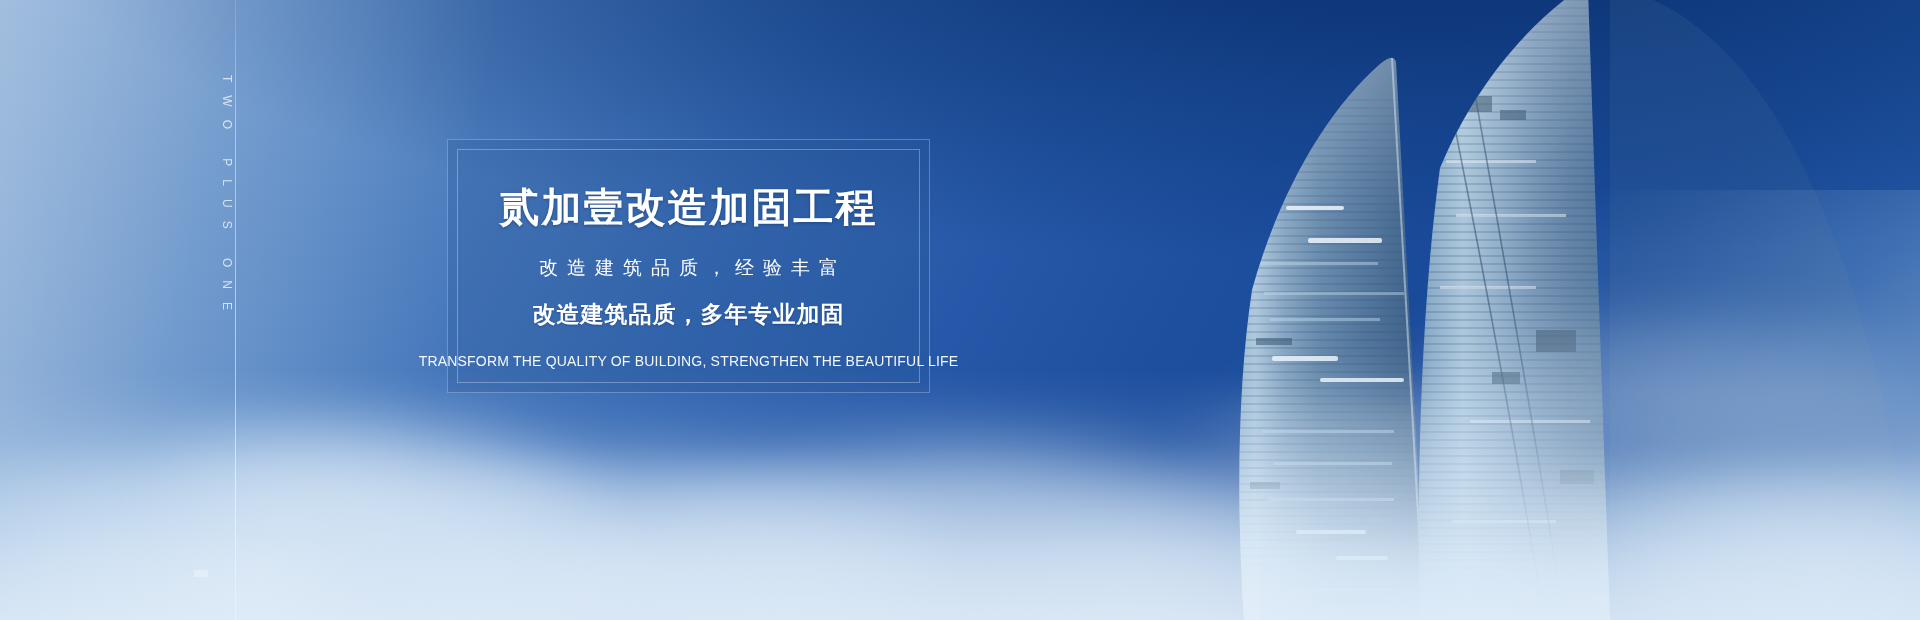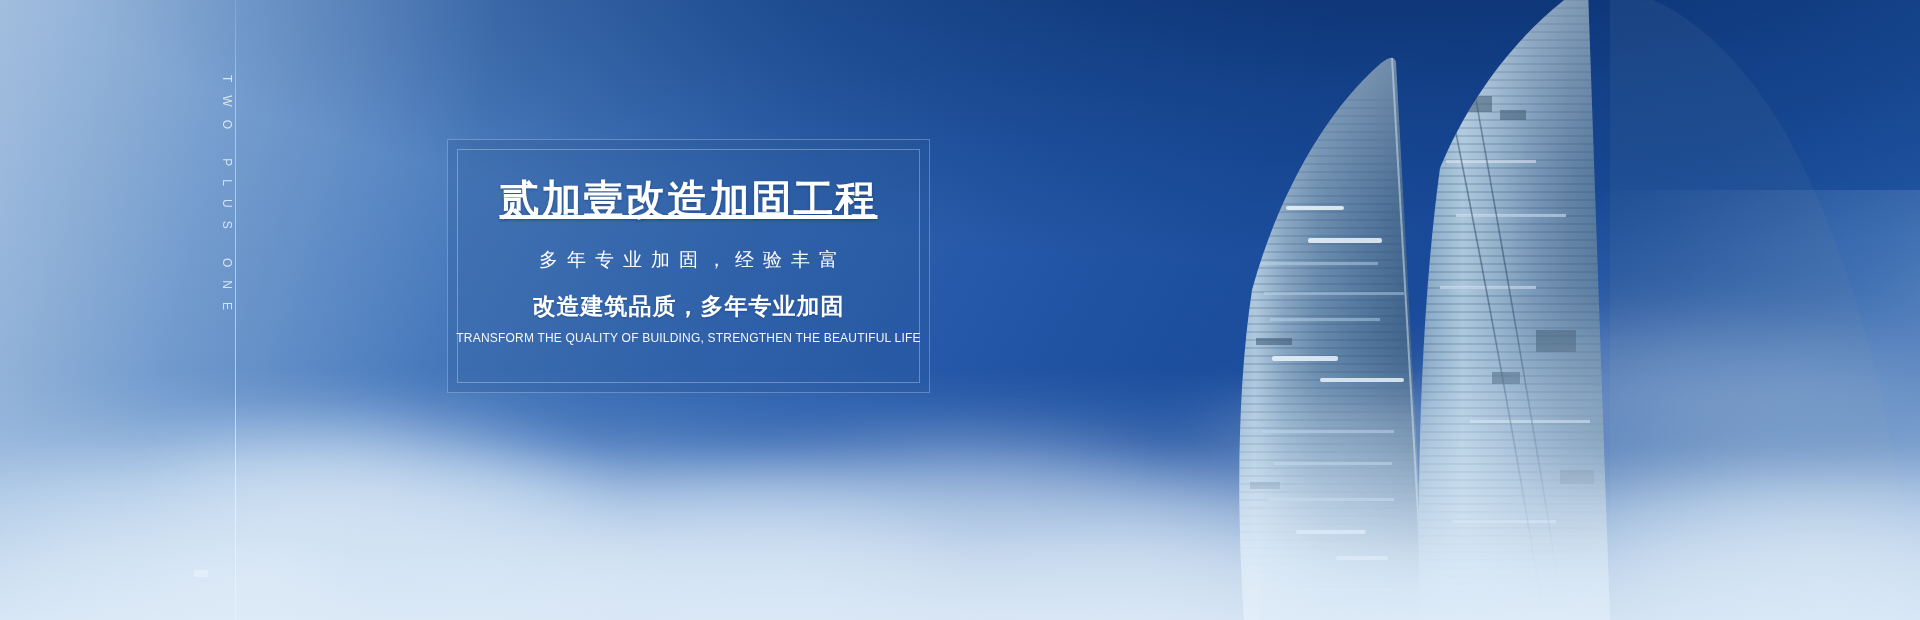--- a/index.html
+++ b/index.html
@@ -108,29 +108,28 @@
   .panel-inner {
     position:absolute;
     left:9px; top:9px; right:9px; bottom:9px;
     border:1px solid rgba(255,255,255,.30);
     display:flex;
     flex-direction:column;
     align-items:center;
     justify-content:flex-start;
   }
   .headline {
-    margin-top:29px;
+    margin-top:37px;
     font-size:40px;
     font-weight:bold;
     color:#ffffff;
     letter-spacing:2px;
     line-height:1;
     white-space:nowrap;
     text-shadow:0 1px 3px rgba(10,40,90,.45);
-    text-decoration:underline;
   }
   .subline {
     margin-top:31px;
     font-size:19px;
     color:#ffffff;
     letter-spacing:9px;
     line-height:1;
     white-space:nowrap;
     padding-left:9px;
   }
@@ -138,22 +137,22 @@
     margin-top:26px;
     font-size:23px;
     font-weight:bold;
     color:#ffffff;
     letter-spacing:1px;
     line-height:1;
     white-space:nowrap;
     text-shadow:0 1px 2px rgba(10,40,90,.35);
   }
   .slogan-en {
-    margin-top:14px;
-    font-size:12px;
+    margin-top:28px;
+    font-size:14px;
     color:rgba(255,255,255,.95);
     letter-spacing:.2px;
     line-height:1;
     white-space:nowrap;
     text-align:center;
   }
 </style>
 </head>
 <body>
 
@@ -434,19 +433,19 @@
 
   <div class="brand-rail">
     <div class="brand-line"></div>
     <div class="brand-text">TWO PLUS ONE</div>
     <div class="brand-mark"></div>
   </div>
 
   <div class="panel">
     <div class="panel-inner">
       <div class="headline">贰加壹改造加固工程</div>
-      <div class="subline">多年专业加固，经验丰富</div>
+      <div class="subline">改造建筑品质，经验丰富</div>
       <div class="slogan">改造建筑品质，多年专业加固</div>
       <div class="slogan-en">TRANSFORM THE QUALITY OF BUILDING, STRENGTHEN THE BEAUTIFUL LIFE</div>
     </div>
   </div>
 
 </div>
 
 </body></html>

